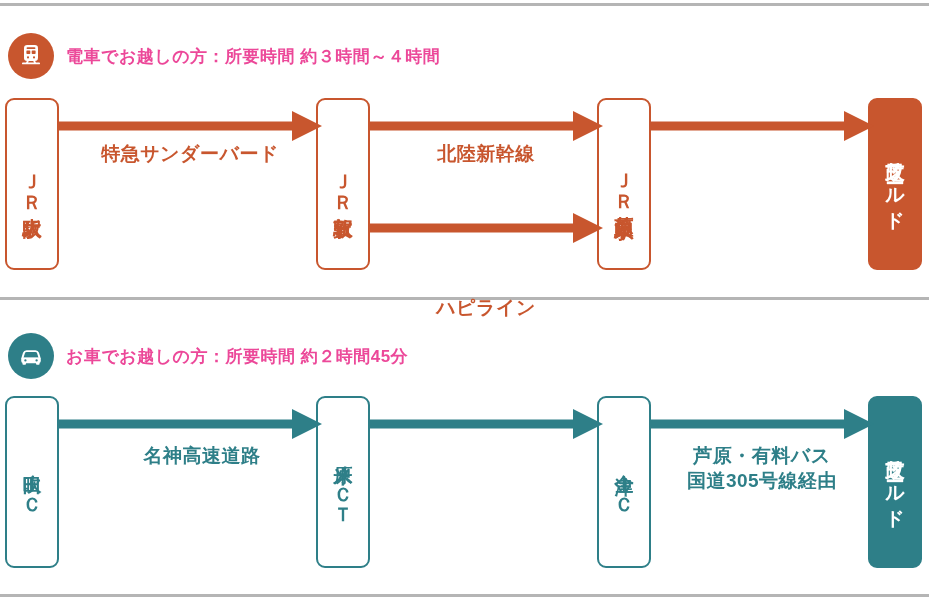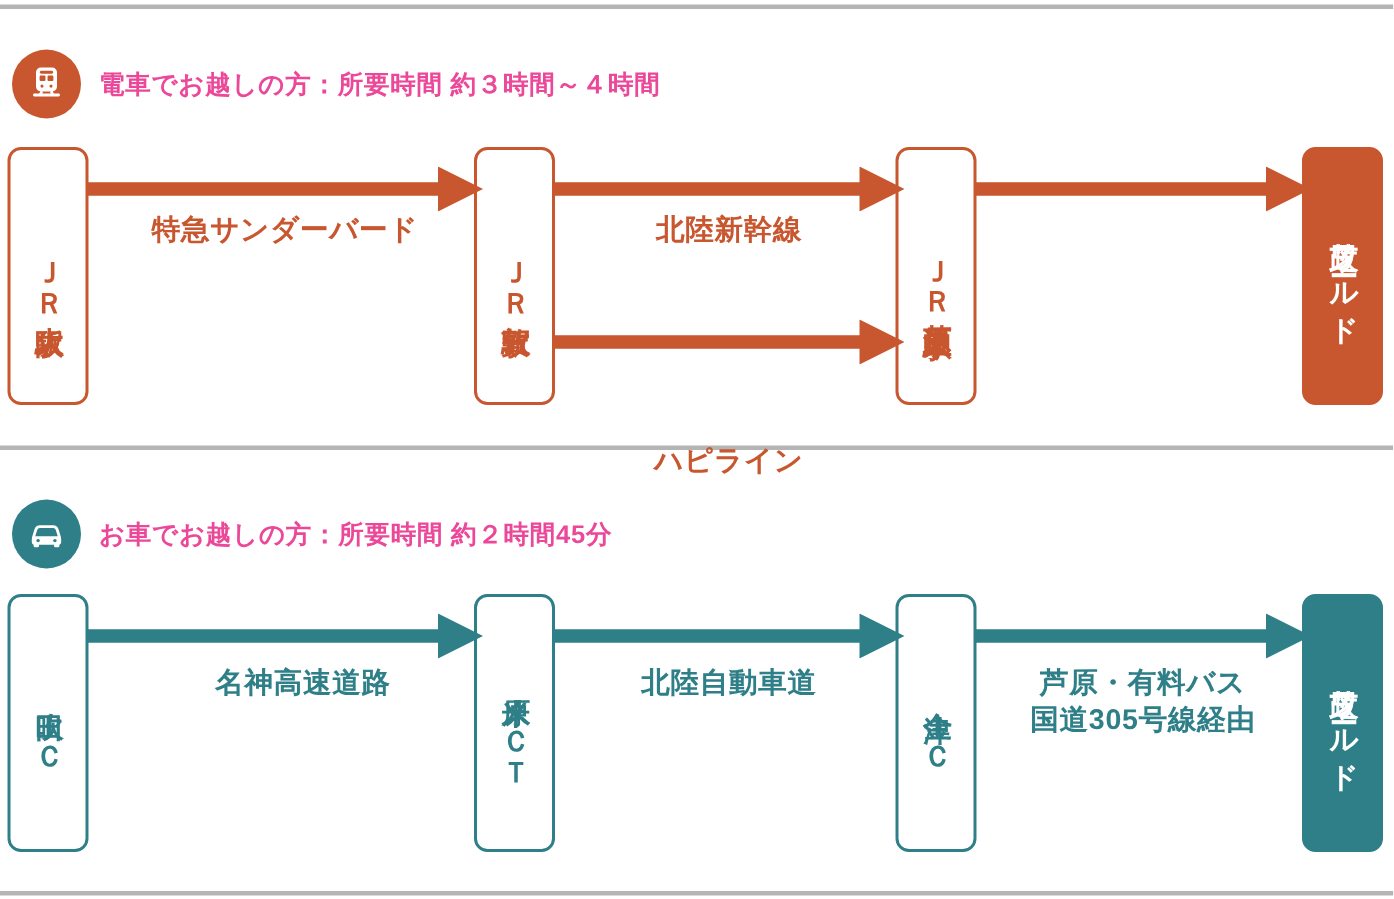--- a/index.html
+++ b/index.html
@@ -235,21 +235,20 @@
         <path d="M0,10.5 H234 V0 L264,15 L234,30 V19.5 H0 Z" fill="#2e7f88"></path>
       </svg>
     </div>
     <div class="edge-label car-theme" style="left:58px; top:50px; width:264px;padding-left:24px;">名神高速道路</div>
 
     <div class="arrow" style="left:369px; top:16px; width:234px;">
       <svg viewBox="0 0 234 30" preserveAspectRatio="none">
         <path d="M0,10.5 H204 V0 L234,15 L204,30 V19.5 H0 Z" fill="#2e7f88"></path>
       </svg>
     </div>
-    <div class="edge-label car-theme" style="left:369px; top:50px; width:234px;">北陸自動車道</div>
 
     <div class="arrow" style="left:650px; top:16px; width:224px;">
       <svg viewBox="0 0 224 30" preserveAspectRatio="none">
         <path d="M0,10.5 H194 V0 L224,15 L194,30 V19.5 H0 Z" fill="#2e7f88"></path>
       </svg>
     </div>
     <div class="edge-label car-theme" style="left:650px; top:50px; width:224px;">芦原・有料バス
 国道305号線経由</div>
 
   </div>

